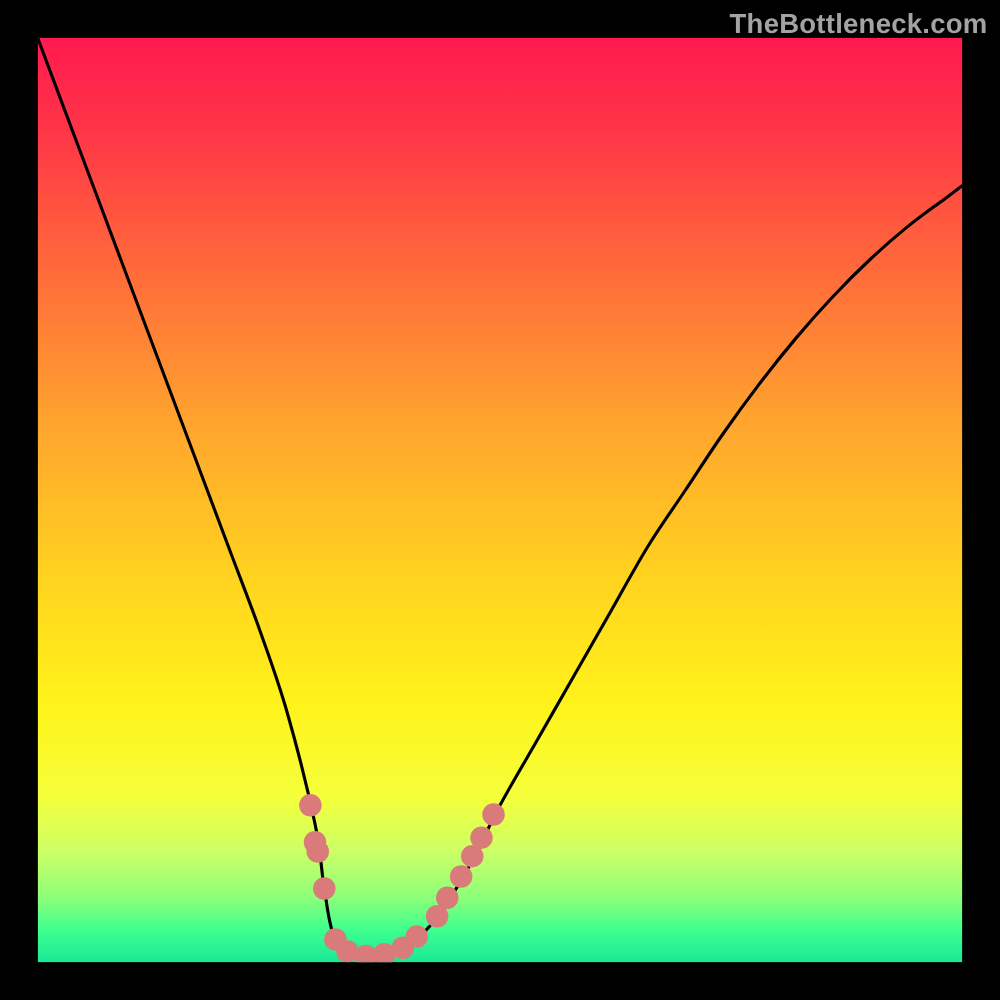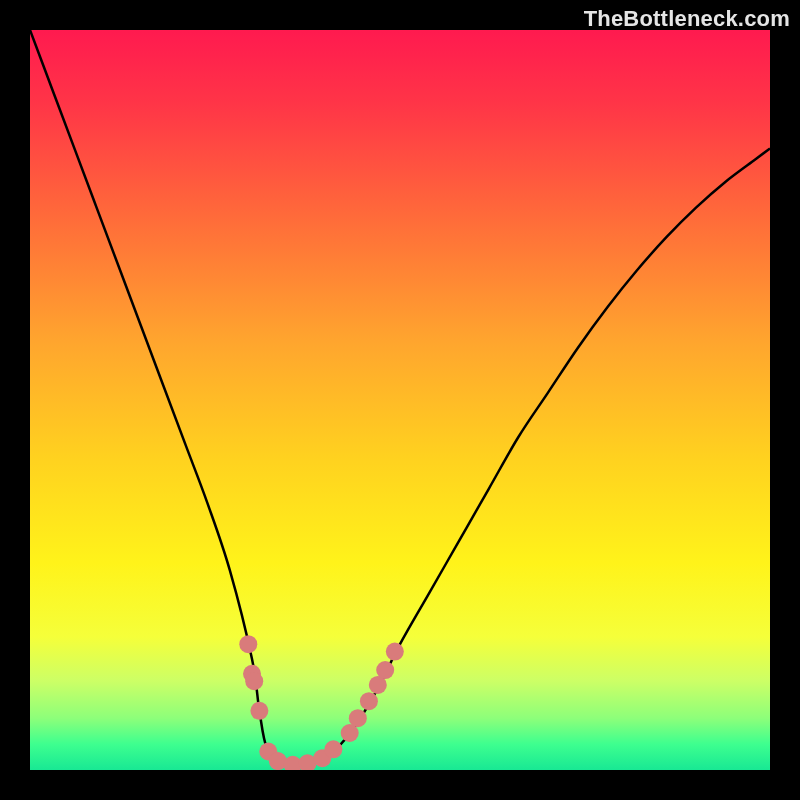--- a/index.html
+++ b/index.html
@@ -14,21 +14,21 @@
   .frame {
     position: relative;
     width: 800px;
     height: 800px;
     background: #000;
   }
   .watermark {
     position: absolute;
     top: 6px;
     right: 10px;
-    color: #e5e5e5;
+    color: #a3a3a3;
     font-size: 22px;
     font-weight: 600;
     letter-spacing: 0.2px;
     z-index: 10;
   }
   .plot-area {
     position: absolute;
     left: 30px;
     top: 30px;
     width: 740px;

